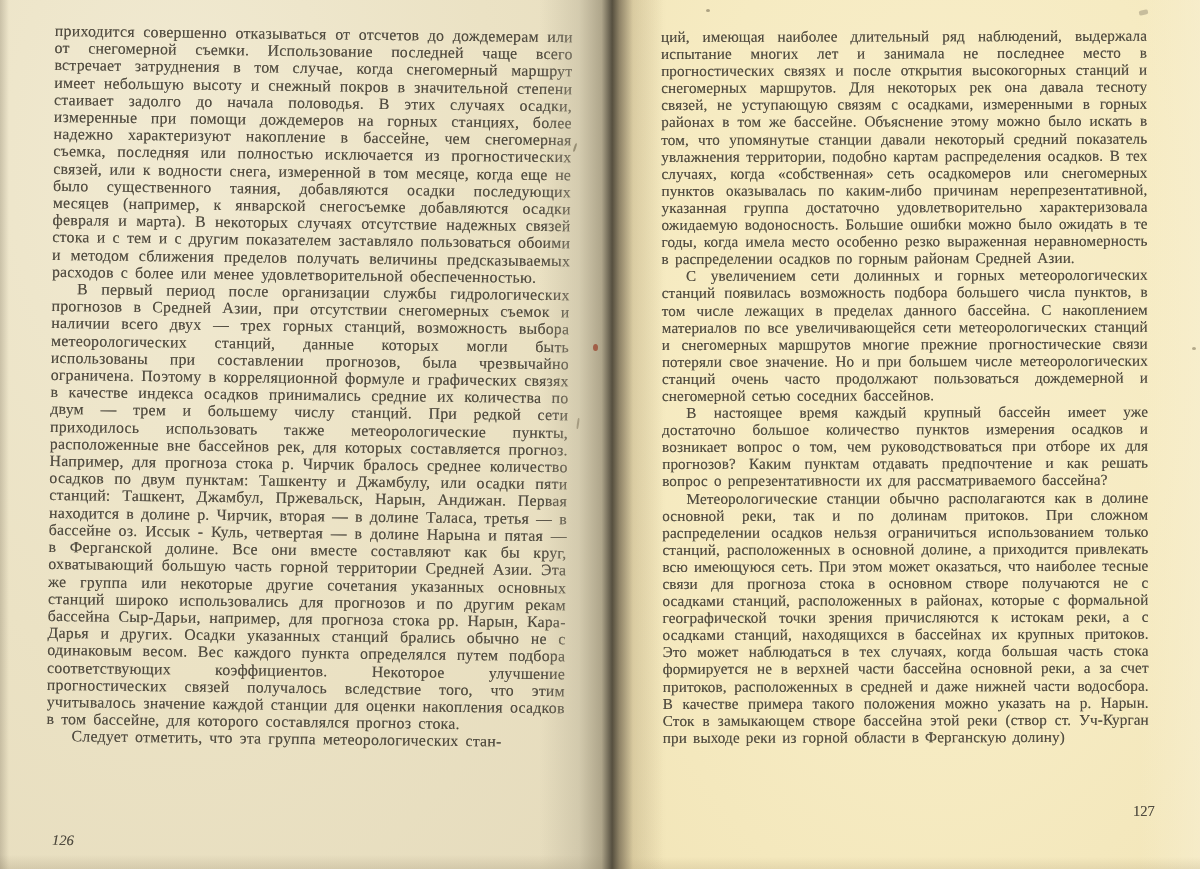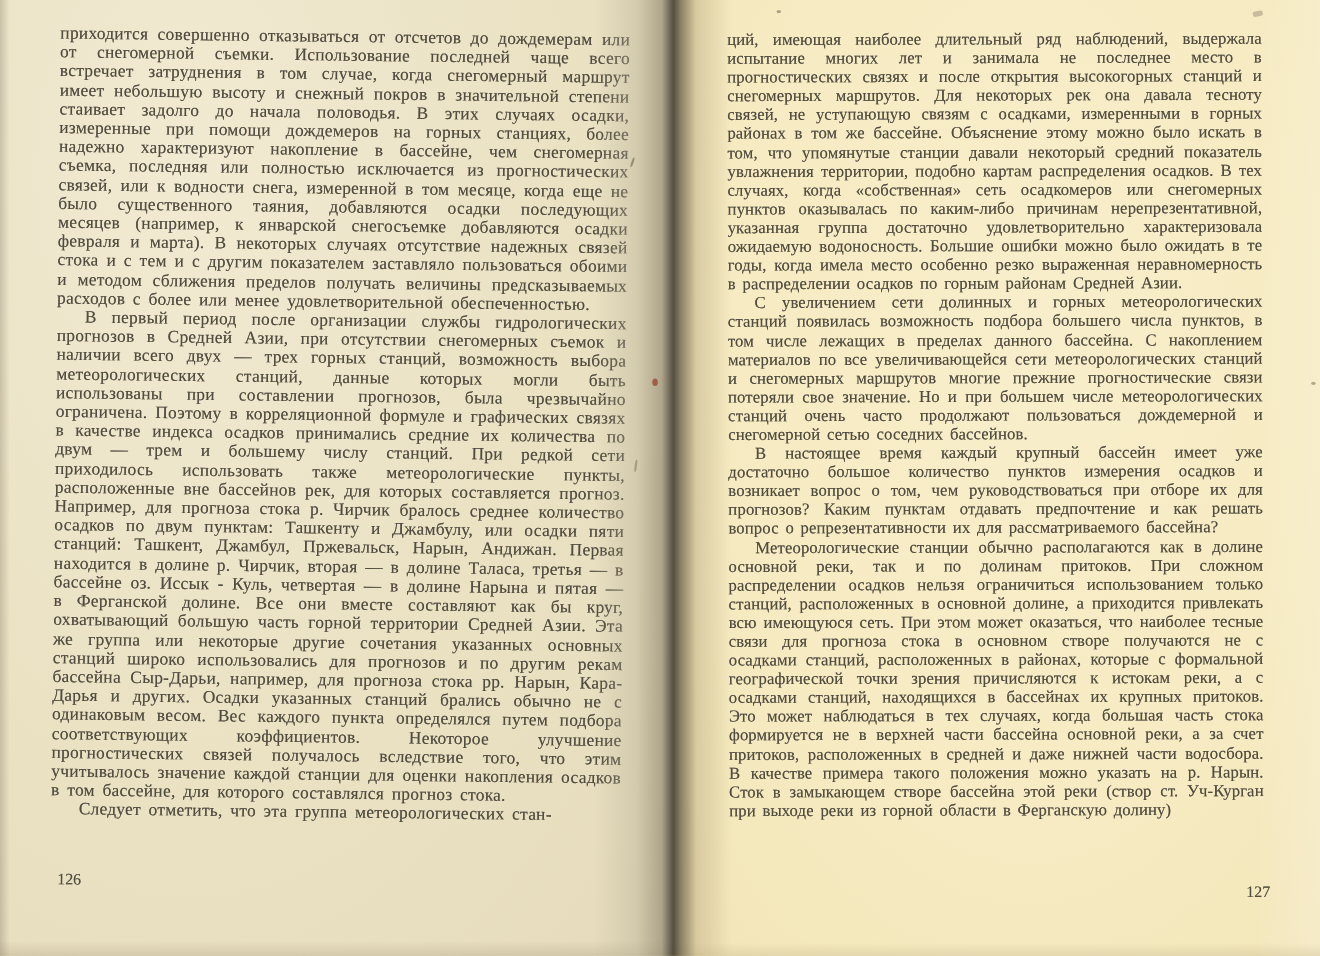--- a/index.html
+++ b/index.html
@@ -90,21 +90,21 @@
   .para.indent {
     text-indent: 1.6em;
   }
   
   .page-number {
     position: absolute;
     color: var(--ink, #514c40);
     font-size: 14.5px;
     text-shadow: 0 0 0.6px rgba(81,76,64,0.6);
   }
-  .pn-left  { left: 52px;   top: 792px; transform: rotate(0.7deg); }
+  .pn-left  { left: 52px;   top: 832px; transform: rotate(0.7deg); font-style: italic; }
   .pn-right { left: 1133px; top: 803px; text-align: right; }
   
   .speck {
     position: absolute;
     border-radius: 50%;
     pointer-events: none;
   }
   .speck-red    { left: 593px;  top: 344px; width: 5px; height: 7px; background: #9b4a33; opacity: 0.8; }
   .speck-fiber  { left: 574px;  top: 143px; width: 2px; height: 9px; background: #7a7258; opacity: 0.7; transform: rotate(18deg); border-radius: 40%; }
   .speck-dot-a  { left: 706px;  top: 9px;   width: 4px; height: 3px; background: #8d8368; opacity: 0.7; }

